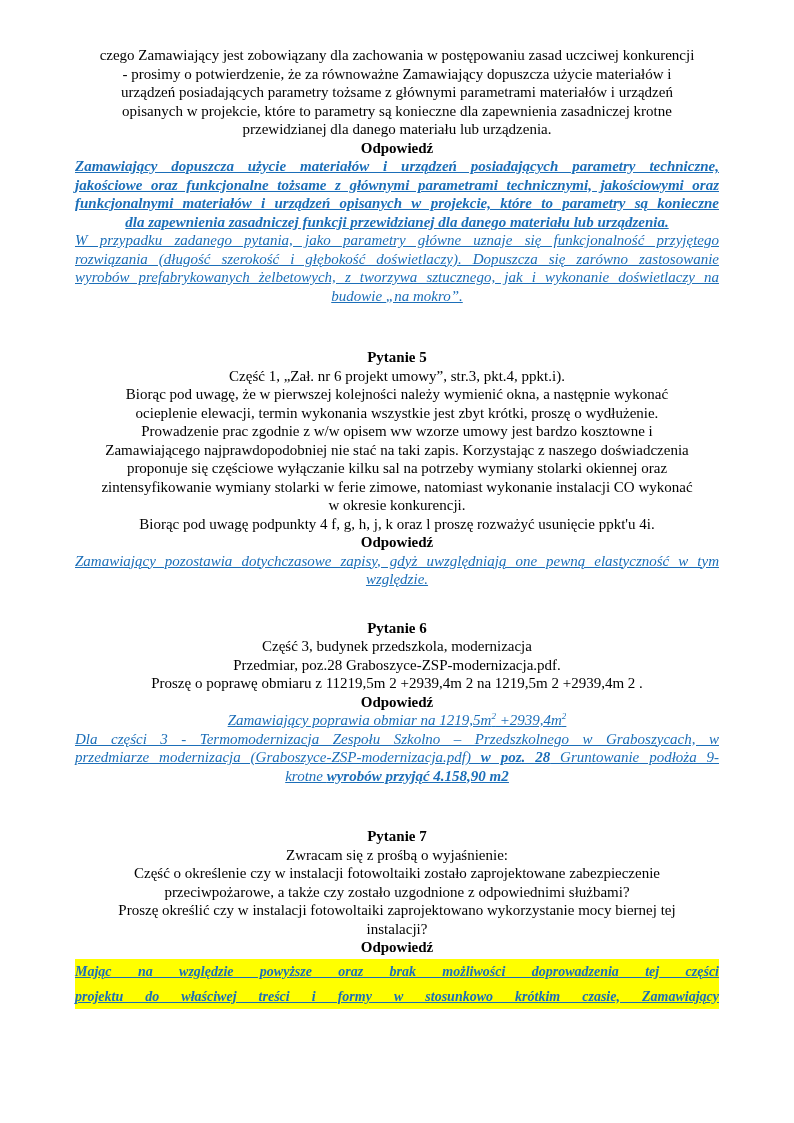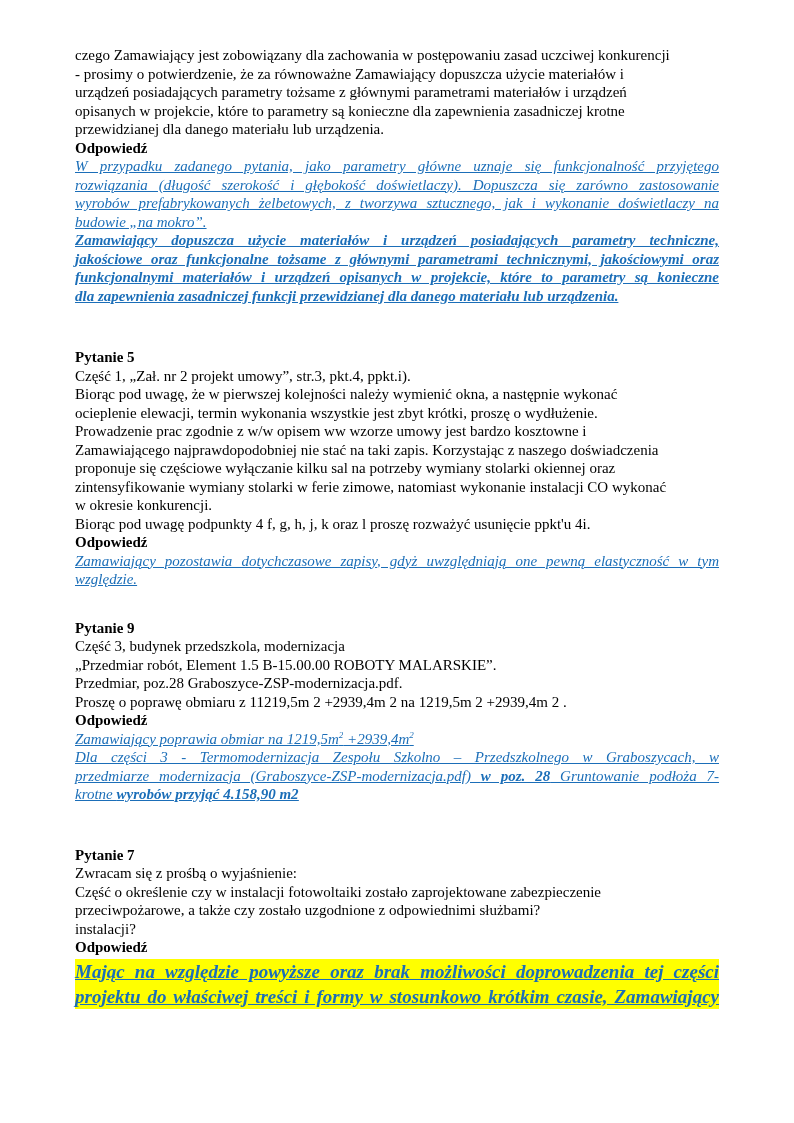--- a/index.html
+++ b/index.html
@@ -10,122 +10,122 @@
     margin: 0 auto;
     background: var(--page_white, #ffffff);
     box-sizing: border-box;
     padding: 46px 75px 0 75px;
     font-family: "Liberation Serif", "DejaVu Serif", serif;
     font-size: 15px;
     line-height: 18.5px;
     color: var(--body_black, #000000);
     overflow: hidden;
   }
-  .ln { min-height: 18.5px; }
+  .ln { min-height: 18.5px; text-align: center; }
   .hd { font-weight: bold; }
   .para { margin: 0; }
   .blue {
     color: var(--answer_blue, #1b6eb8);
     font-style: italic;
     text-decoration: underline;
   }
   .blue.emph { font-weight: bold; }
   .j { text-align: justify; text-align-last: justify; }
   .b { font-weight: bold; text-decoration: underline; }
   sup { font-size: 9px; line-height: 0; }
   .hl {
     background: var(--highlight_yellow, #ffff00);
     color: var(--answer_blue, #1b6eb8);
     font-weight: bold;
     font-style: italic;
     text-decoration: underline;
-    font-size: 19px;
+    font-size: 14px;
     line-height: 25px;
     margin-top: 2px;
   }
   .hl .ln { min-height: 25px; }
   .spacer { width: 100%; }
 </style>
 </head>
 <body>
 
 <div class="page">
 
   <section>
     <div class="para">
       <div class="ln">czego Zamawiający jest zobowiązany dla zachowania w postępowaniu zasad uczciwej konkurencji</div>
       <div class="ln">- prosimy o potwierdzenie, że za równoważne Zamawiający dopuszcza użycie materiałów i</div>
       <div class="ln">urządzeń posiadających parametry tożsame z głównymi parametrami materiałów i urządzeń</div>
       <div class="ln">opisanych w projekcie, które to parametry są konieczne dla zapewnienia zasadniczej krotne</div>
       <div class="ln">przewidzianej dla danego materiału lub urządzenia.</div>
     </div>
     <div class="ln hd">Odpowiedź</div>
+    <div class="para blue emph">
+      <div class="ln j">Zamawiający dopuszcza użycie materiałów i urządzeń posiadających parametry techniczne,</div>
+      <div class="ln j">jakościowe oraz funkcjonalne tożsame z głównymi parametrami technicznymi, jakościowymi oraz</div>
+      <div class="ln j">funkcjonalnymi materiałów i urządzeń opisanych w projekcie, które to parametry są konieczne</div>
+      <div class="ln">dla zapewnienia zasadniczej funkcji przewidzianej dla danego materiału lub urządzenia.</div>
+    </div>
     <div class="para blue">
       <div class="ln j">W przypadku zadanego pytania, jako parametry główne uznaje się funkcjonalność przyjętego</div>
       <div class="ln j">rozwiązania (długość szerokość i głębokość doświetlaczy). Dopuszcza się zarówno zastosowanie</div>
       <div class="ln j">wyrobów prefabrykowanych żelbetowych, z tworzywa sztucznego, jak i wykonanie doświetlaczy na</div>
       <div class="ln">budowie „na mokro”.</div>
-    </div>
-    <div class="para blue emph">
-      <div class="ln j">Zamawiający dopuszcza użycie materiałów i urządzeń posiadających parametry techniczne,</div>
-      <div class="ln j">jakościowe oraz funkcjonalne tożsame z głównymi parametrami technicznymi, jakościowymi oraz</div>
-      <div class="ln j">funkcjonalnymi materiałów i urządzeń opisanych w projekcie, które to parametry są konieczne</div>
-      <div class="ln">dla zapewnienia zasadniczej funkcji przewidzianej dla danego materiału lub urządzenia.</div>
     </div>
   </section>
 
   <div class="spacer" style="height:43px"></div>
 
   <section>
     <div class="ln hd">Pytanie 5</div>
     <div class="para">
-      <div class="ln">Część 1, „Zał. nr 2 projekt umowy”, str.3, pkt.4, ppkt.i).</div>
+      <div class="ln">Część 1, „Zał. nr 6 projekt umowy”, str.3, pkt.4, ppkt.i).</div>
       <div class="ln">Biorąc pod uwagę, że w pierwszej kolejności należy wymienić okna, a następnie wykonać</div>
       <div class="ln">ocieplenie elewacji, termin wykonania wszystkie jest zbyt krótki, proszę o wydłużenie.</div>
       <div class="ln">Prowadzenie prac zgodnie z w/w opisem ww wzorze umowy jest bardzo kosztowne i</div>
       <div class="ln">Zamawiającego najprawdopodobniej nie stać na taki zapis. Korzystając z naszego doświadczenia</div>
       <div class="ln">proponuje się częściowe wyłączanie kilku sal na potrzeby wymiany stolarki okiennej oraz</div>
       <div class="ln">zintensyfikowanie wymiany stolarki w ferie zimowe, natomiast wykonanie instalacji CO wykonać</div>
       <div class="ln">w okresie konkurencji.</div>
       <div class="ln">Biorąc pod uwagę podpunkty 4 f, g, h, j, k oraz l proszę rozważyć usunięcie ppkt'u 4i.</div>
     </div>
     <div class="ln hd">Odpowiedź</div>
     <div class="para blue">
       <div class="ln j">Zamawiający pozostawia dotychczasowe zapisy, gdyż uwzględniają one pewną elastyczność w tym</div>
       <div class="ln">względzie.</div>
     </div>
   </section>
 
   <div class="spacer" style="height:30px"></div>
 
   <section>
-    <div class="ln hd">Pytanie 9</div>
+    <div class="ln hd">Pytanie 6</div>
     <div class="para">
       <div class="ln">Część 3, budynek przedszkola, modernizacja</div>
-      <div class="ln">„Przedmiar robót, Element 1.5 B-15.00.00 ROBOTY MALARSKIE”.</div>
       <div class="ln">Przedmiar, poz.28 Graboszyce-ZSP-modernizacja.pdf.</div>
       <div class="ln">Proszę o poprawę obmiaru z 11219,5m 2 +2939,4m 2  na 1219,5m 2 +2939,4m 2 .</div>
     </div>
     <div class="ln hd">Odpowiedź</div>
     <div class="para blue">
       <div class="ln"><span>Zamawiający poprawia obmiar na 1219,5m</span><sup>2</sup><span> +2939,4m</span><sup>2</sup></div>
       <div class="ln j">Dla części 3 - Termomodernizacja Zespołu Szkolno – Przedszkolnego w Graboszycach, w</div>
-      <div class="ln j"><span>przedmiarze modernizacja (Graboszyce-ZSP-modernizacja.pdf) </span><span class="b">w poz. 28</span><span> Gruntowanie podłoża 7-</span></div>
+      <div class="ln j"><span>przedmiarze modernizacja (Graboszyce-ZSP-modernizacja.pdf) </span><span class="b">w poz. 28</span><span> Gruntowanie podłoża 9-</span></div>
       <div class="ln"><span>krotne </span><span class="b">wyrobów przyjąć 4.158,90 m2</span></div>
     </div>
   </section>
 
   <div class="spacer" style="height:42px"></div>
 
   <section>
     <div class="ln hd">Pytanie 7</div>
     <div class="para">
       <div class="ln">Zwracam się z prośbą o wyjaśnienie:</div>
       <div class="ln">Część o określenie czy w instalacji fotowoltaiki zostało zaprojektowane zabezpieczenie</div>
       <div class="ln">przeciwpożarowe, a także czy zostało uzgodnione z odpowiednimi służbami?</div>
+      <div class="ln">Proszę określić czy w instalacji fotowoltaiki zaprojektowano wykorzystanie mocy biernej tej</div>
       <div class="ln">instalacji?</div>
     </div>
     <div class="ln hd">Odpowiedź</div>
     <div class="para hl">
       <div class="ln j">Mając na względzie powyższe oraz brak możliwości doprowadzenia tej części</div>
       <div class="ln j">projektu do właściwej treści i formy w stosunkowo krótkim czasie, Zamawiający</div>
     </div>
   </section>
 
 </div>

